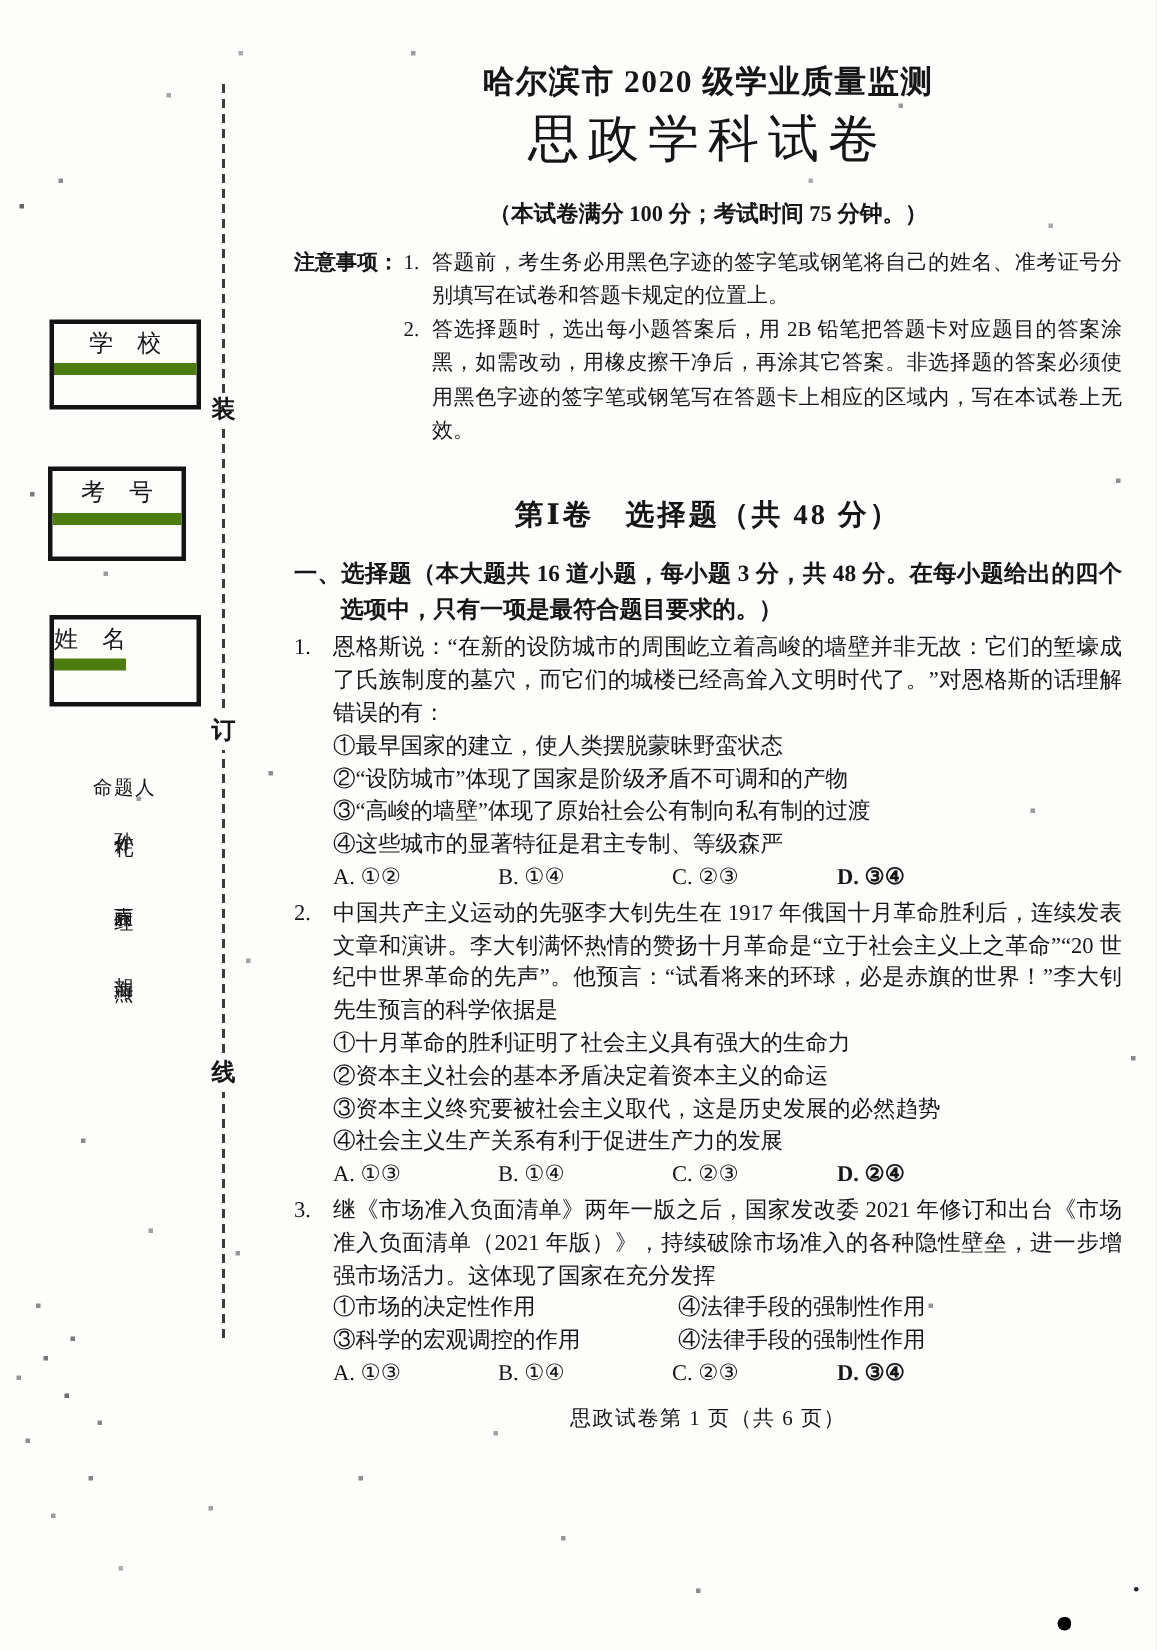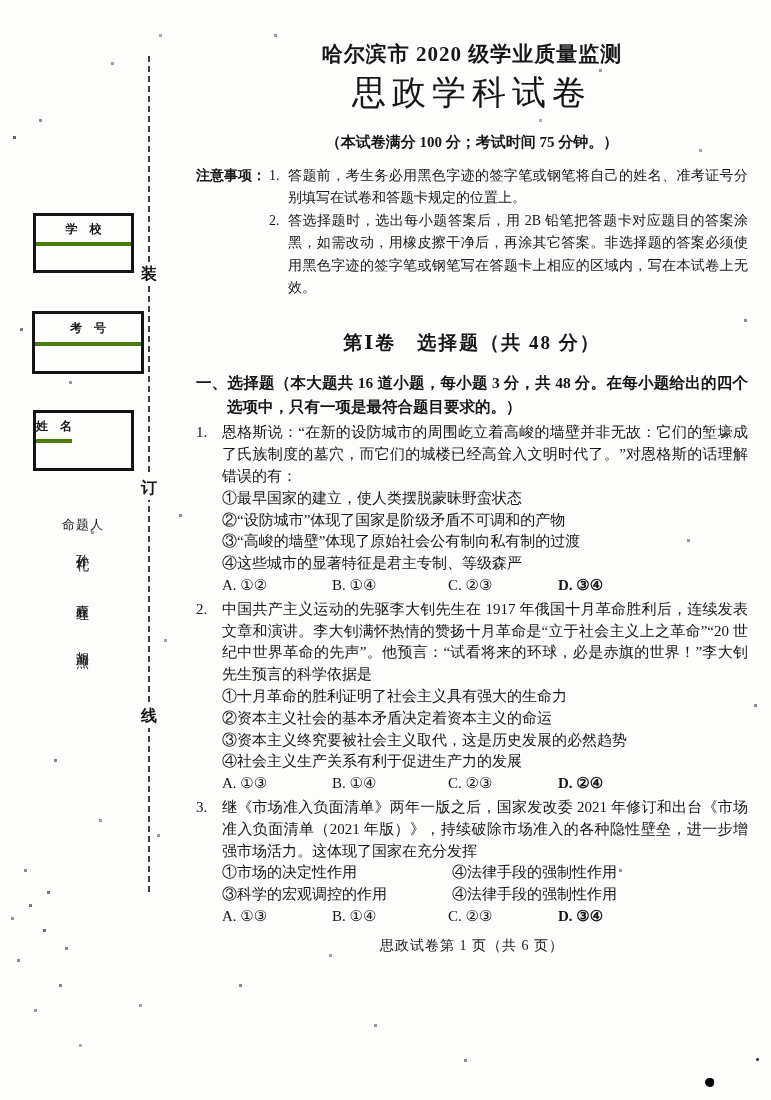--- a/index.html
+++ b/index.html
@@ -33,25 +33,25 @@
     border-left:2px dashed #3c3c3c;}
   .binding-char{position:absolute;left:139px;width:20px;text-align:center;
     font-size:16px;font-weight:bold;background:#fdfdfc;padding:4px 0;z-index:2;
     letter-spacing:0;line-height:1;}
   .bc-zhuang{top:262px;}
   .bc-ding{top:476px;}
   .bc-xian{top:704px;}
   
   .field-box{position:absolute;border:3px solid #141414;background:#fdfdfc;box-sizing:border-box;}
   .fb-school{left:33px;top:213px;width:101px;height:60px;}
-  .fb-examno{left:32px;top:311px;width:112px;height:63px;}
+  .fb-examno{left:32px;top:311px;width:92px;height:63px;}
   .fb-name{left:33px;top:410px;width:101px;height:61px;}
-  .field-box .fb-label{height:26px;border-bottom:4px solid #4d7c0f;
+  .field-box .fb-label{height:26px;border-bottom:8px solid #4d7c0f;
     display:flex;align-items:center;justify-content:center;
-    font-size:12px;font-weight:bold;}
+    font-size:16px;font-weight:normal;}
   .fb-examno .fb-label{height:28px;}
   .field-box .fb-blank{flex:1;}
   
   .author-label{position:absolute;left:62px;top:516px;font-size:13px;letter-spacing:1px;}
   .author-name{position:absolute;left:73px;writing-mode:vertical-rl;text-orientation:upright;
     font-size:13px;letter-spacing:2px;}
   .an-0{top:544px;}
   .an-1{top:594px;}
   .an-2{top:641px;}
   

